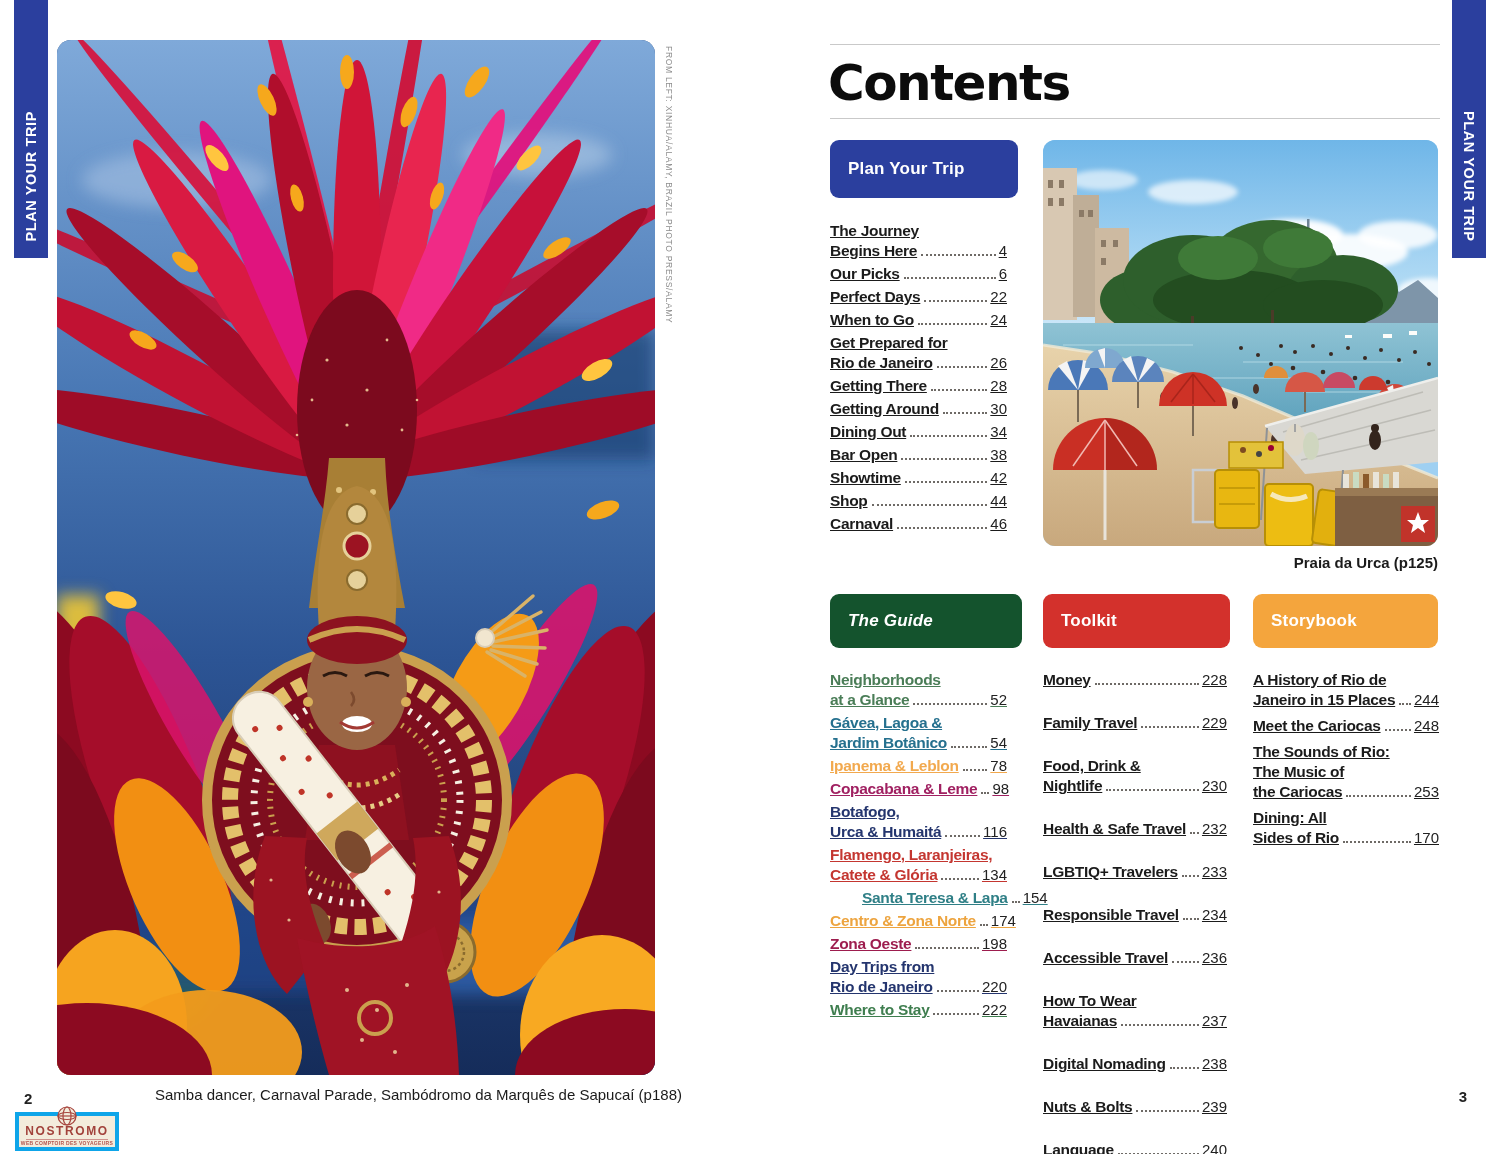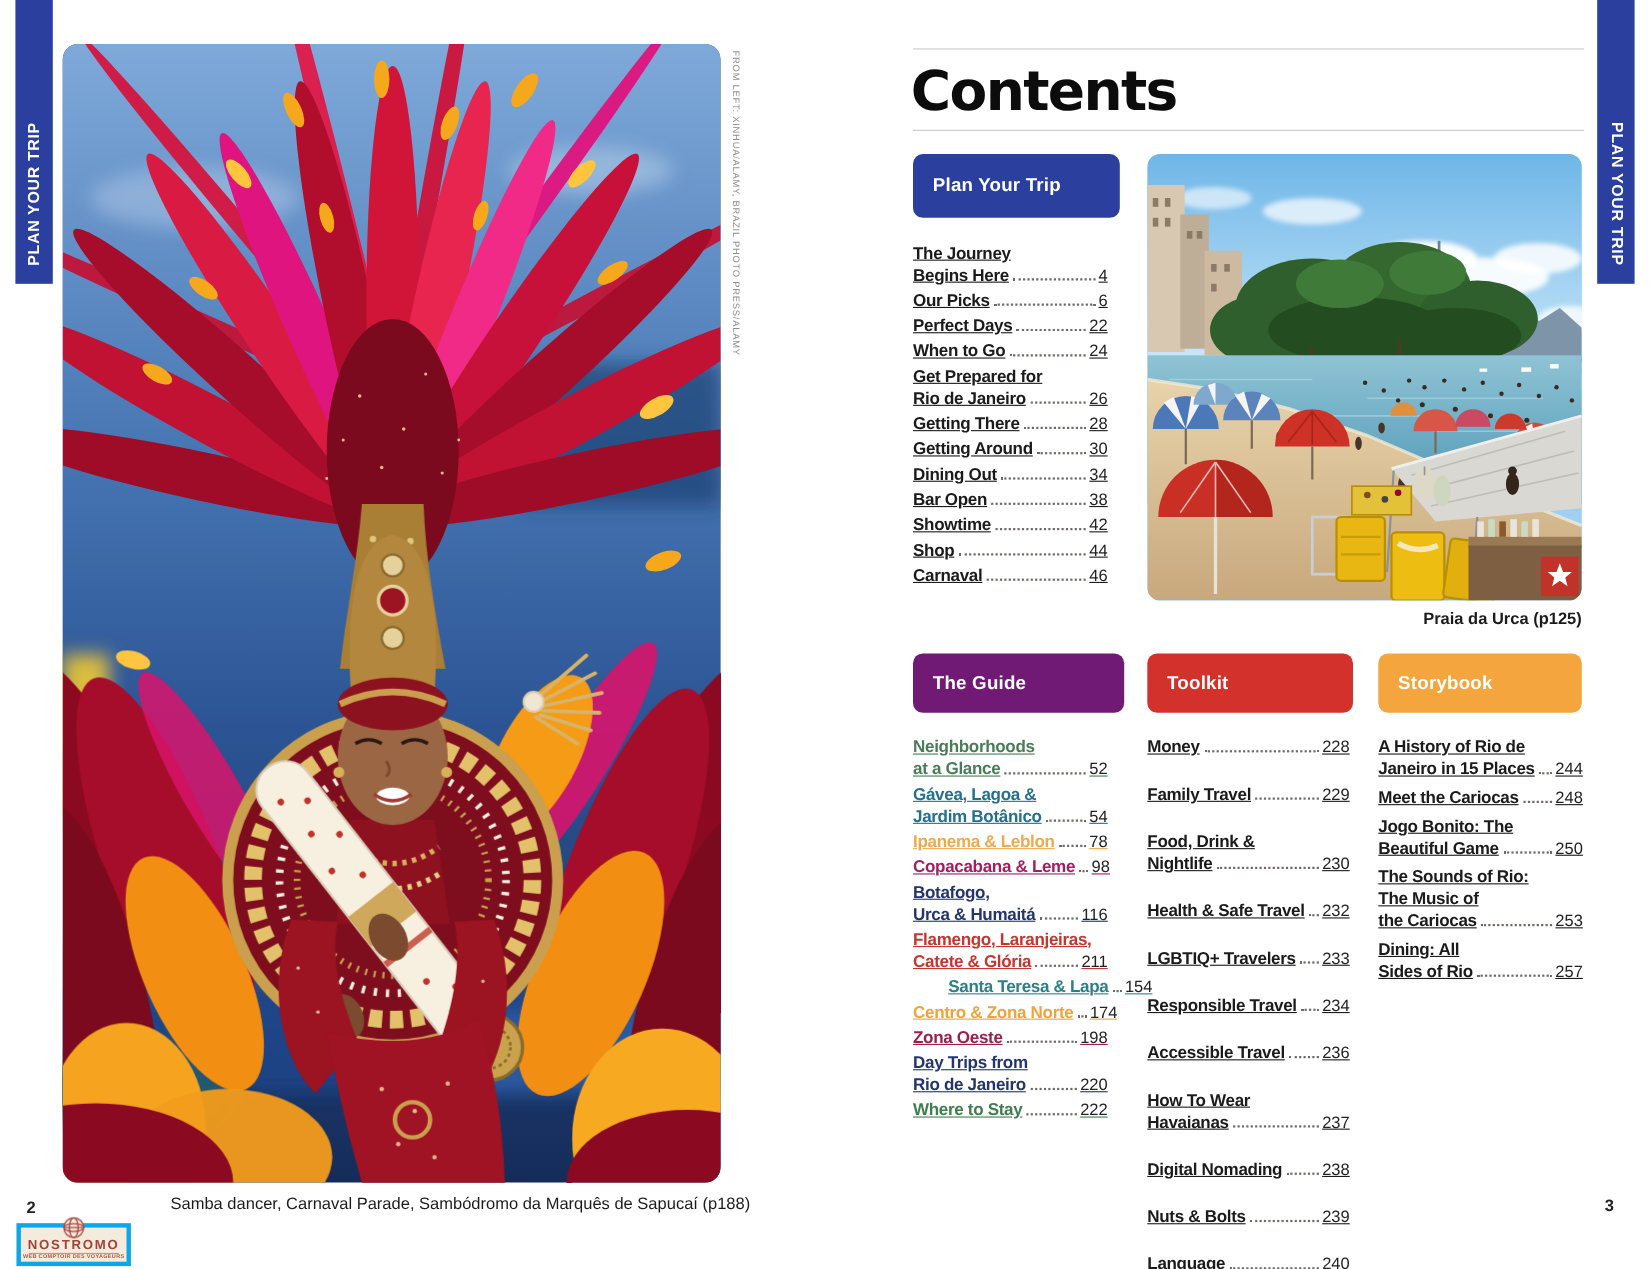--- a/index.html
+++ b/index.html
@@ -575,21 +575,21 @@
           <rect x="350" y="332" width="6" height="16" fill="#e8e4da"></rect>
       </g>
       <rect x="358" y="366" width="34" height="36" fill="#c1332a"></rect>
       <polygon points="375,372 378,380 386,380 380,385 382,393 375,388 368,393 370,385 364,380 372,380" fill="#ffffff"></polygon>
       <ellipse cx="332" cy="300" rx="6" ry="10" fill="#33241c"></ellipse>
         <circle cx="332" cy="288" r="4" fill="#33241c"></circle>
     </svg>
   </figure>
   <div class="beach-caption">Praia da Urca (p125)</div>
 
-  <div class="badge" id="badge1" style="background: #701a75;">
+  <div class="badge" id="badge1" style="background: #14532d; font-style: italic;">
     <span>The Guide</span>
     </div>
   <div class="toc" id="toc1" style="row-gap: 3px;">
       <div class="entry" style="color: rgb(74, 125, 87);">
         <div class="line">Neighborhoods</div>
         <div class="line last">
           <span class="lab">at a Glance</span>
           <span class="dots"></span>
           <span class="pg">52</span>
         </div>
@@ -622,21 +622,21 @@
           <span class="lab">Urca &amp; Humaitá</span>
           <span class="dots"></span>
           <span class="pg">116</span>
         </div>
       </div>
       <div class="entry" style="color: rgb(196, 54, 48);">
         <div class="line">Flamengo, Laranjeiras,</div>
         <div class="line last">
           <span class="lab">Catete &amp; Glória</span>
           <span class="dots"></span>
-          <span class="pg">211</span>
+          <span class="pg">134</span>
         </div>
       </div>
       <div class="entry" style="color: rgb(47, 127, 134); margin-left: 32px;">
         <div class="line last">
           <span class="lab">Santa Teresa &amp; Lapa</span>
           <span class="dots"></span>
           <span class="pg">154</span>
         </div>
       </div>
       <div class="entry" style="color: rgb(237, 164, 63);">
@@ -768,42 +768,34 @@
         </div>
       </div>
       <div class="entry">
         <div class="line last">
           <span class="lab">Meet the Cariocas</span>
           <span class="dots"></span>
           <span class="pg">248</span>
         </div>
       </div>
       <div class="entry">
-        <div class="line">Jogo Bonito: The</div>
-        <div class="line last">
-          <span class="lab">Beautiful Game</span>
-          <span class="dots"></span>
-          <span class="pg">250</span>
-        </div>
-      </div>
-      <div class="entry">
         <div class="line">The Sounds of Rio:</div>
         <div class="line">The Music of</div>
         <div class="line last">
           <span class="lab">the Cariocas</span>
           <span class="dots"></span>
           <span class="pg">253</span>
         </div>
       </div>
       <div class="entry">
         <div class="line">Dining: All</div>
         <div class="line last">
           <span class="lab">Sides of Rio</span>
           <span class="dots"></span>
-          <span class="pg">257</span>
+          <span class="pg">170</span>
         </div>
       </div>
     </div>
 
   <div class="tab tab-right" style="background:#2b3f9e">
     <span>PLAN YOUR TRIP</span>
   </div>
   <div class="pagenum pagenum-right">3</div>
 
 </div>

